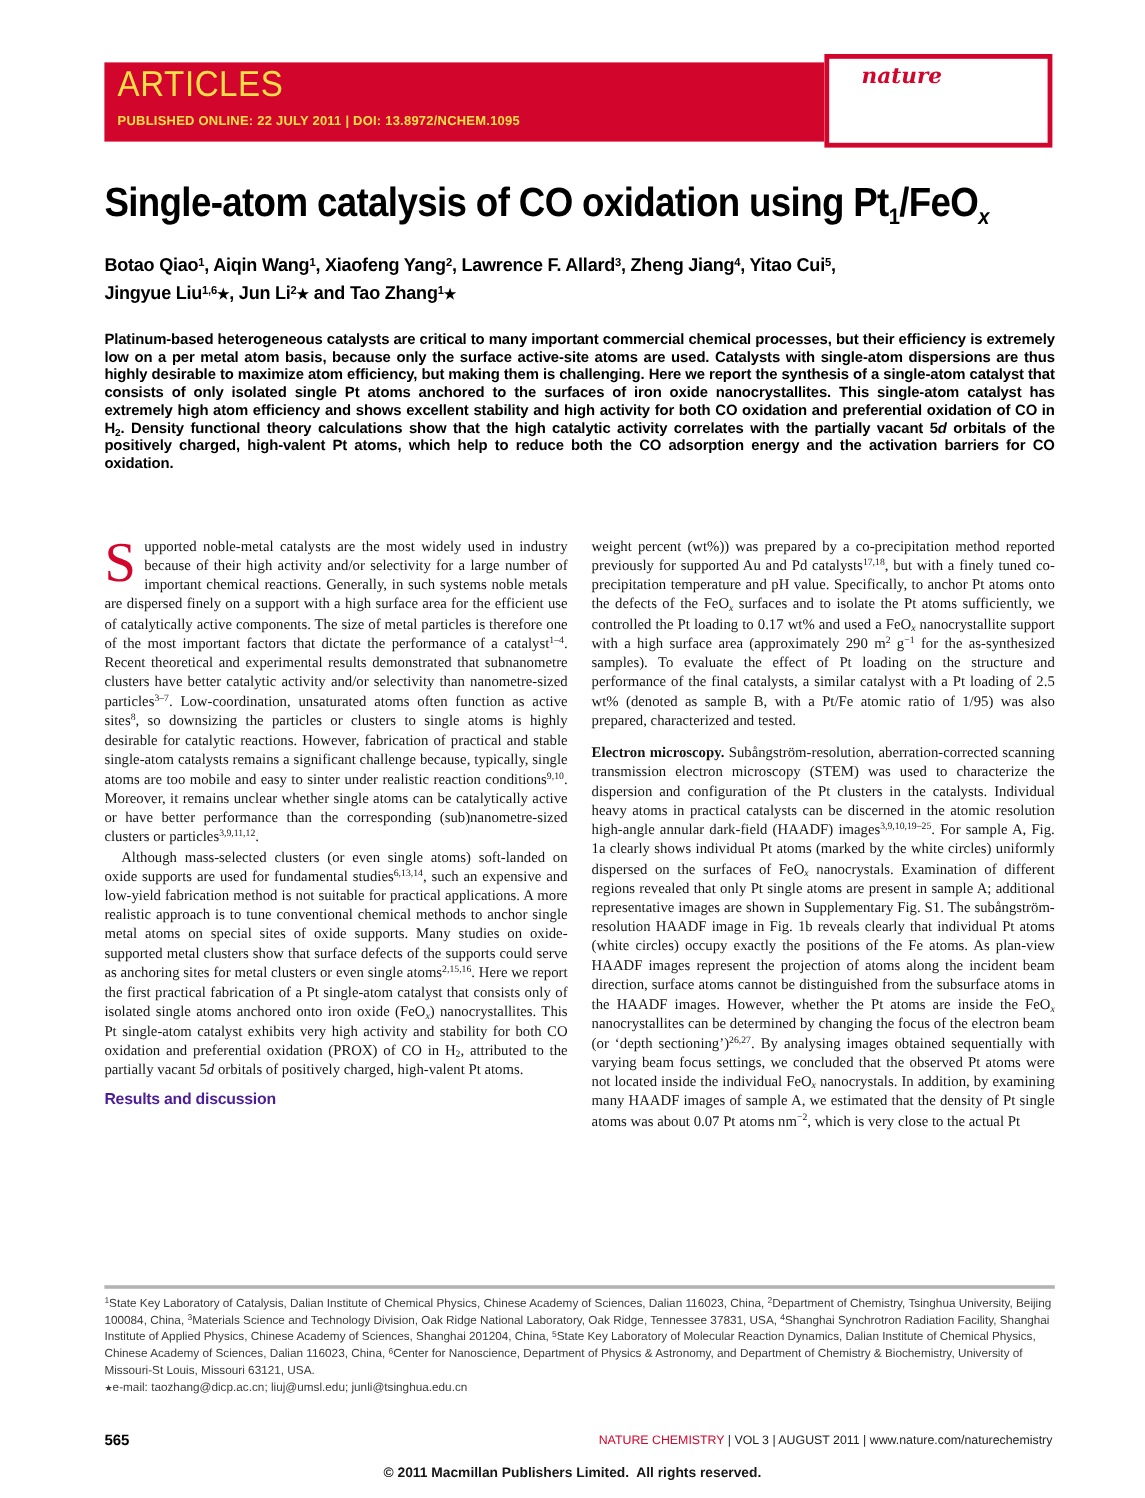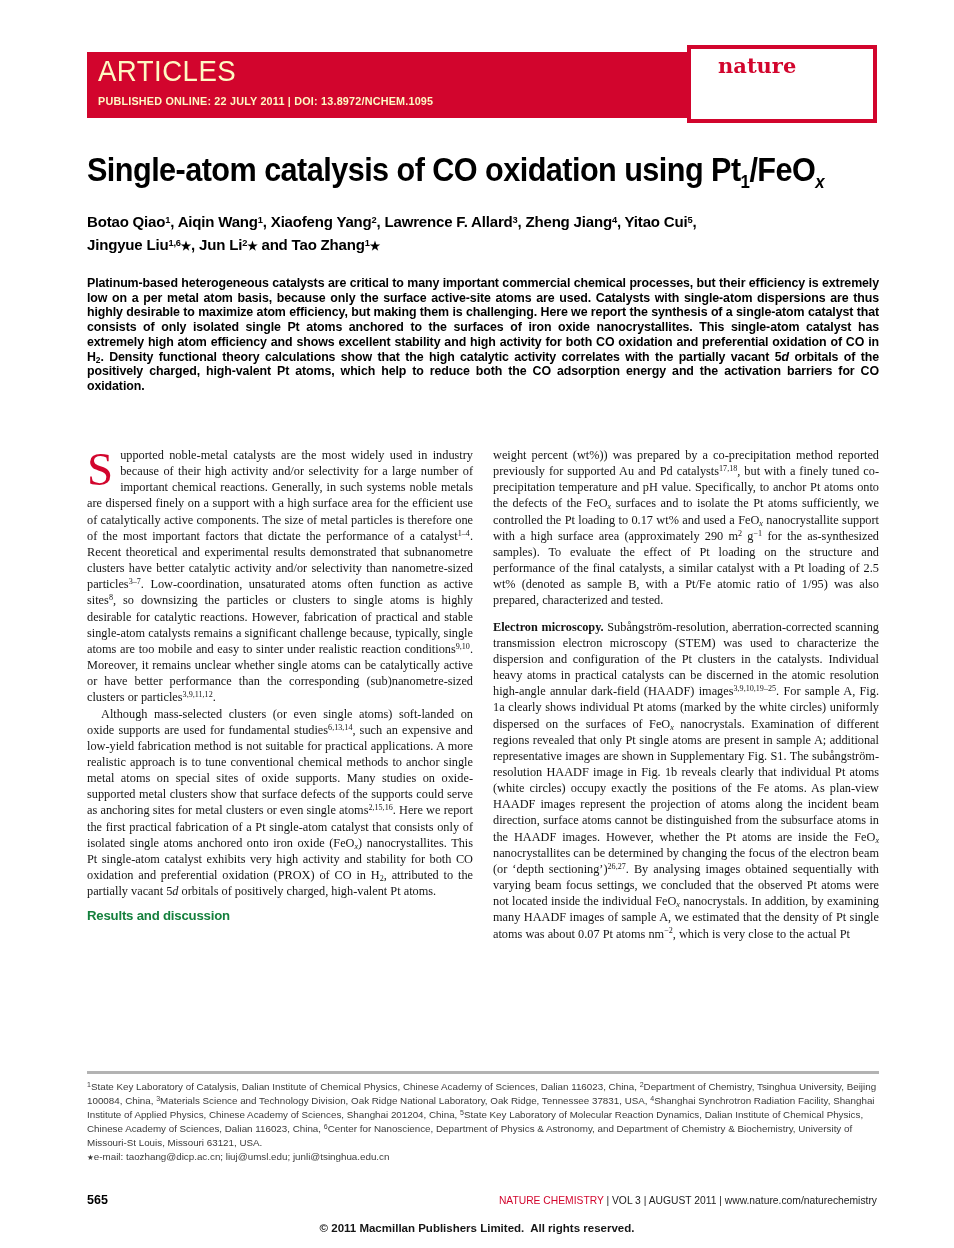--- a/index.html
+++ b/index.html
@@ -1,29 +1,29 @@
 <!DOCTYPE html>
 <html><head>
 <meta charset="utf-8">
 <style>
   html,body{margin:0;padding:0;}
   body{width:954px;height:1248px;position:relative;background:#ffffff;
        font-family:"Liberation Sans",sans-serif;color:#111;overflow:hidden;}
 
   
   .band{position:absolute;left:87px;top:52px;width:600px;height:66px;
-        background:#d2052d;color:#fef9c3;box-sizing:border-box;padding-left:11px;}
+        background:#d2052d;color:#fde047;box-sizing:border-box;padding-left:11px;}
   .kicker{position:absolute;left:11px;top:2px;font-size:30px;font-weight:400;
           letter-spacing:.5px;transform:scaleX(.92);transform-origin:0 0;}
   .publine{position:absolute;left:11px;top:43px;font-size:10.8px;font-weight:700;
            letter-spacing:.2px;}
   .logo{position:absolute;left:687px;top:45px;width:190px;height:78px;background:#fff;
         border:4px solid #d2052d;box-sizing:border-box;color:#d2052d;
         font-family:"DejaVu Serif",serif;}
-  .logo-l1{position:absolute;left:27px;top:4px;font-size:21px;font-weight:700;}
+  .logo-l1{position:absolute;left:27px;top:4px;font-size:18px;font-weight:700;font-style:italic;}
   .logo-l2{position:absolute;left:26px;top:26px;font-size:30px;font-weight:700;}
 
   
   .title{position:absolute;left:87px;top:150px;font-size:34px;font-weight:700;
          letter-spacing:-.6px;white-space:nowrap;color:#000;
          transform:scaleX(.90);transform-origin:0 0;}
   .title sub{font-size:55%;position:relative;top:.38em;vertical-align:baseline;line-height:0;}
   .authors{position:absolute;left:87px;top:210px;font-size:15.5px;font-weight:700;
            line-height:23px;letter-spacing:-.2px;color:#000;
            transform:scaleX(.97);transform-origin:0 0;white-space:nowrap;}
@@ -41,21 +41,21 @@
   .colL{position:absolute;left:0;top:0;width:386px;}
   .colR{position:absolute;left:406px;top:0;width:386px;}
   .cols p{margin:0;}
   .cols sup{font-size:66%;position:relative;top:-.5em;vertical-align:baseline;line-height:0;}
   .cols sub{font-size:66%;position:relative;bottom:-.25em;vertical-align:baseline;line-height:0;}
   .dropcap{float:left;font-family:"Liberation Serif",serif;font-size:47px;line-height:38px;
            color:#d2052d;margin:3px 7px 0 0;}
   .indent{text-indent:14px;}
   .runin{margin-top:10px !important;}
   .rhead{font-family:"Liberation Sans",sans-serif;font-weight:700;font-size:13.2px;
-         letter-spacing:-.2px;margin:9px 0 3px 0;text-align:left;color:#15803d;}
+         letter-spacing:-.2px;margin:9px 0 3px 0;text-align:left;color:#4c1d95;}
 
   
   .fnrule{position:absolute;left:87px;top:1071px;width:792px;height:0;
           border-top:3px solid #b3b3b3;}
   .footnotes{position:absolute;left:87px;top:1080px;width:796px;font-size:9.8px;
              line-height:13.9px;color:#3a3a3a;text-align:left;}
   .footnotes sup{font-size:72%;position:relative;top:-.4em;vertical-align:baseline;line-height:0;}
   .pageno{position:absolute;left:87px;top:1193px;font-size:12.5px;font-weight:700;color:#000;}
   .footline{position:absolute;right:77px;top:1195px;font-size:10.3px;color:#222;}
   .fjournal{color:#d2052d;font-weight:400;margin-top:12px;}

